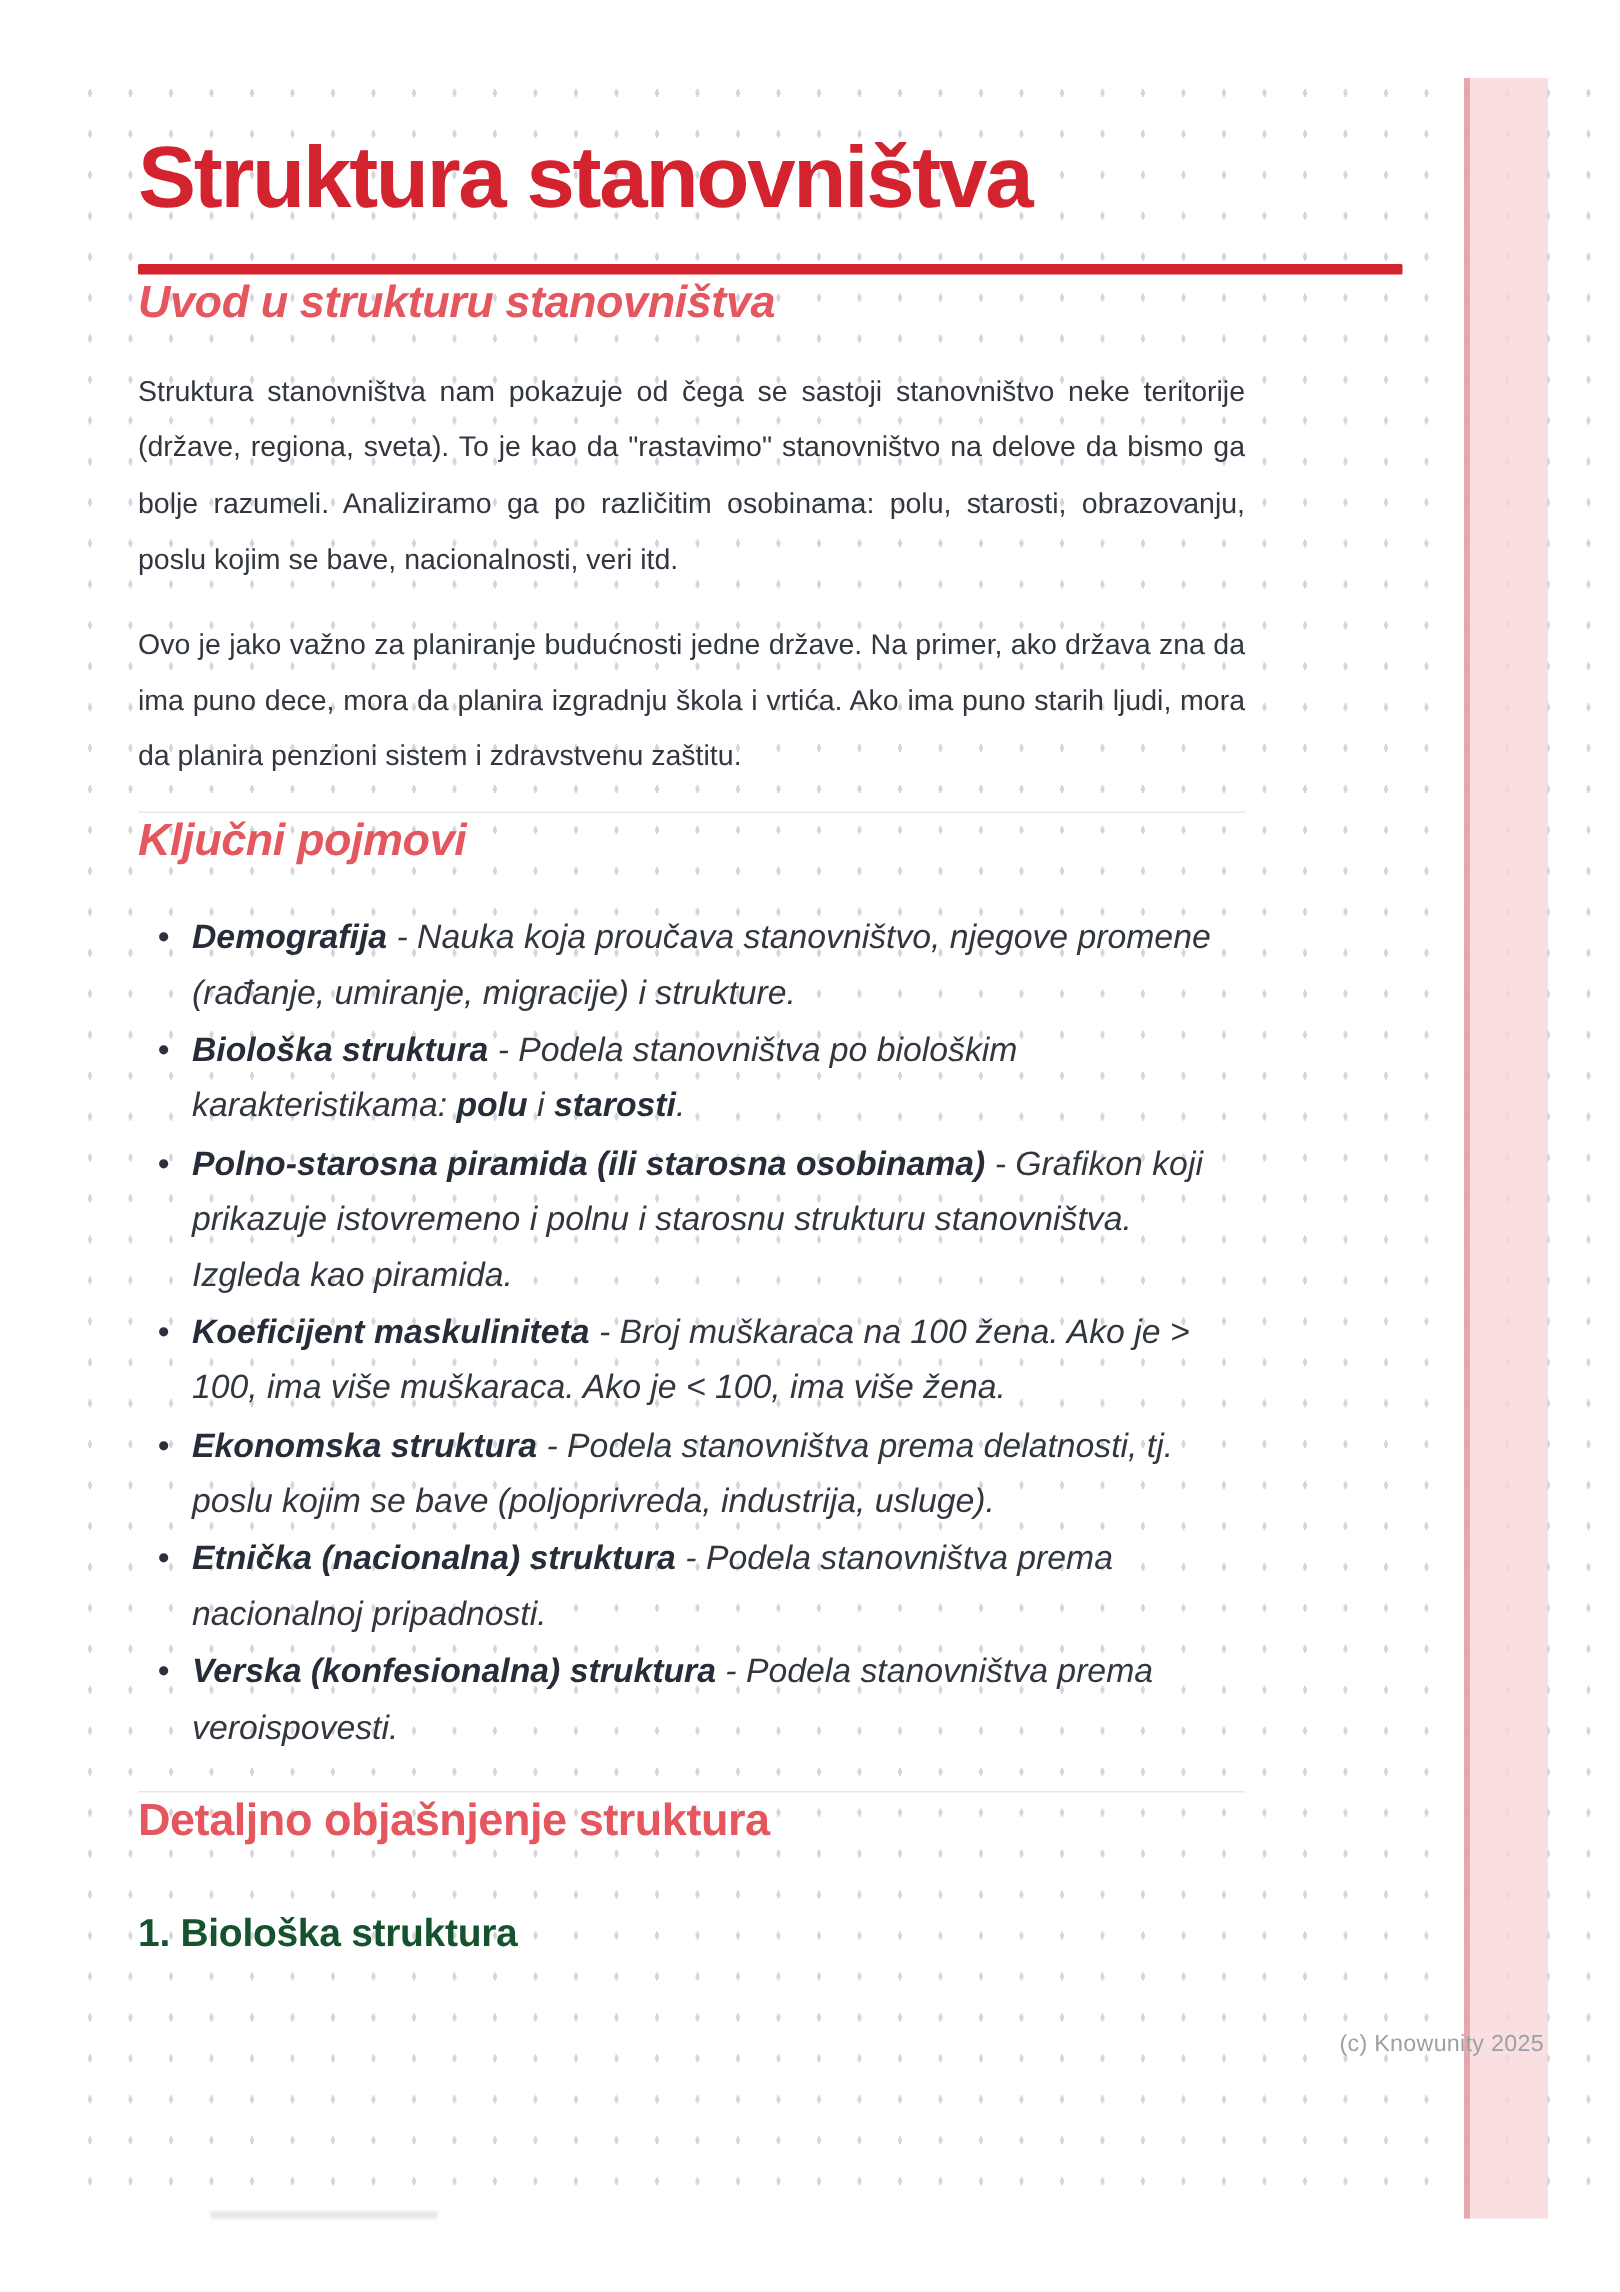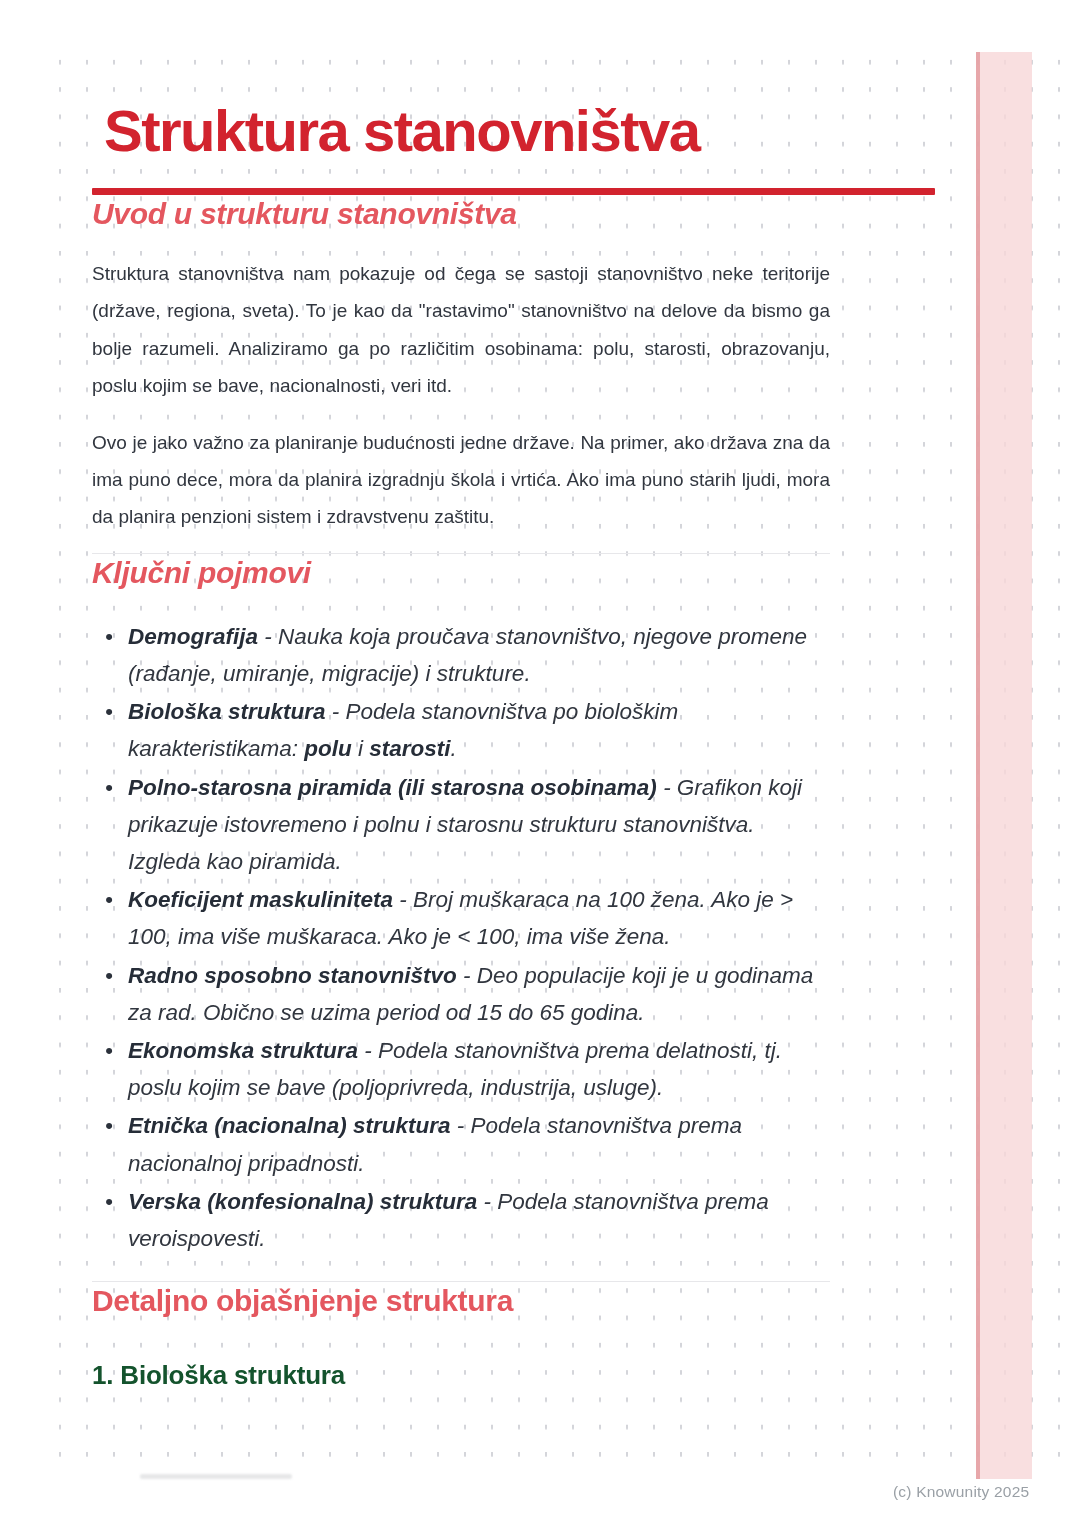--- a/index.html
+++ b/index.html
@@ -30,21 +30,21 @@
     border-left: 4px solid rgba(224, 148, 152, 0.75);
   }
 
   .content {
     position: absolute;
     left: 92px; top: 0;
     width: 843px;
   }
 
   h1.doc-title {
-    margin: 12px; padding-top: 88px;
+    margin: 0; padding-top: 88px;
     font-size: 58px; line-height: 62px;
     font-weight: 700; letter-spacing: -1.5px;
     color: #d2232e;
   }
 
   .title-rule {
     width: 843px; height: 7px;
     background: #d2232e;
     margin-top: 26px;
     border-radius: 1px;
@@ -105,21 +105,21 @@
   h3.sub-heading {
     margin: 38px 0 0 0;
     font-size: 26px; line-height: 34px;
     font-weight: 700;
     color: #14532d;
     letter-spacing: -0.2px;
   }
 
   .copyright {
     position: absolute;
-    left: 893px; top: 1483px;
+    left: 893px; top: 1354px;
     font-size: 15.5px;
     color: #9aa0a6;
     letter-spacing: 0.2px;
   }
 
   
   .cutoff-artifact {
     position: absolute;
     left: 140px; top: 1474px;
     width: 152px; height: 5px;
@@ -146,21 +146,20 @@
 
   <hr class="divider div-1">
 
   <h2 class="section-heading h-terms">Ključni pojmovi</h2>
 
   <ul class="term-list">
     <li><span class="b">Demografija</span><span> - Nauka koja proučava stanovništvo, njegove promene (rađanje, umiranje, migracije) i strukture.</span></li>
     <li><span class="b">Biološka struktura</span><span> - Podela stanovništva po biološkim karakteristikama: </span><span class="b">polu</span><span> i </span><span class="b">starosti</span><span>.</span></li>
     <li><span class="b">Polno-starosna piramida (ili starosna osobinama)</span><span> - Grafikon koji prikazuje istovremeno i polnu i starosnu strukturu stanovništva. Izgleda kao piramida.</span></li>
     <li><span class="b">Koeficijent maskuliniteta</span><span> - Broj muškaraca na 100 žena. Ako je &gt; 100, ima više muškaraca. Ako je &lt; 100, ima više žena.</span></li>
-    <li><span class="b">Radno sposobno stanovništvo</span><span> - Deo populacije koji je u godinama za rad. Obično se uzima period od 15 do 65 godina.</span></li>
     <li><span class="b">Ekonomska struktura</span><span> - Podela stanovništva prema delatnosti, tj. poslu kojim se bave (poljoprivreda, industrija, usluge).</span></li>
     <li><span class="b">Etnička (nacionalna) struktura</span><span> - Podela stanovništva prema nacionalnoj pripadnosti.</span></li>
     <li><span class="b">Verska (konfesionalna) struktura</span><span> - Podela stanovništva prema veroispovesti.</span></li>
   </ul>
 
   <hr class="divider div-2">
 
   <h2 class="section-heading h-details">Detaljno objašnjenje struktura</h2>
   <h3 class="sub-heading">1. Biološka struktura</h3>
 

